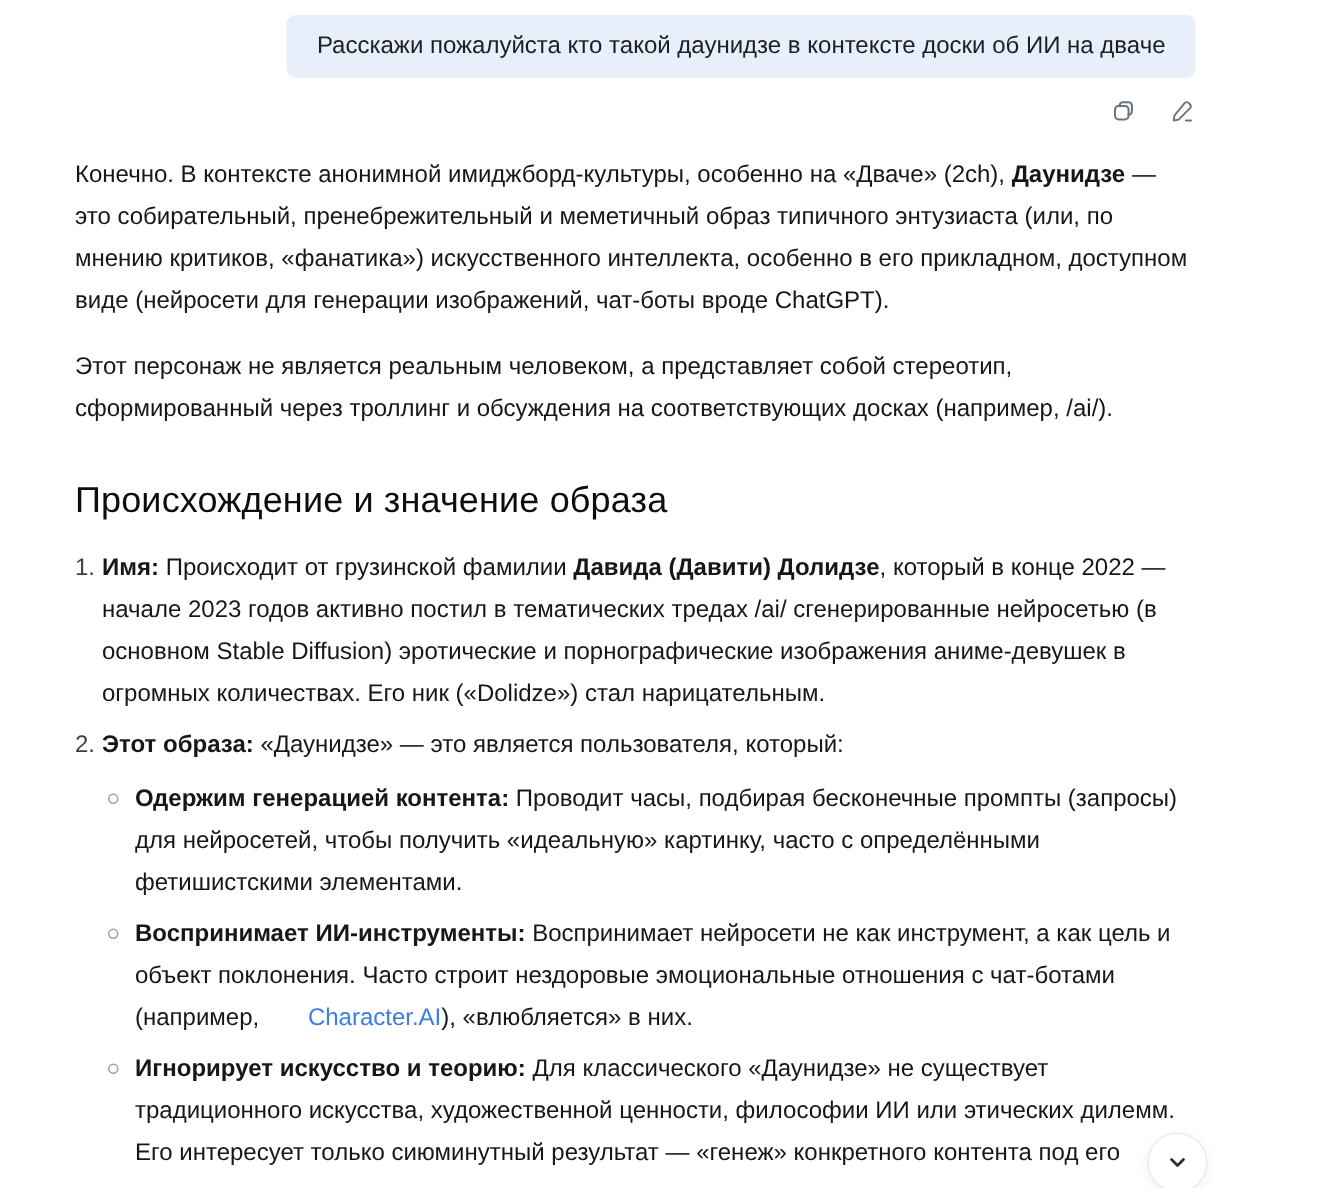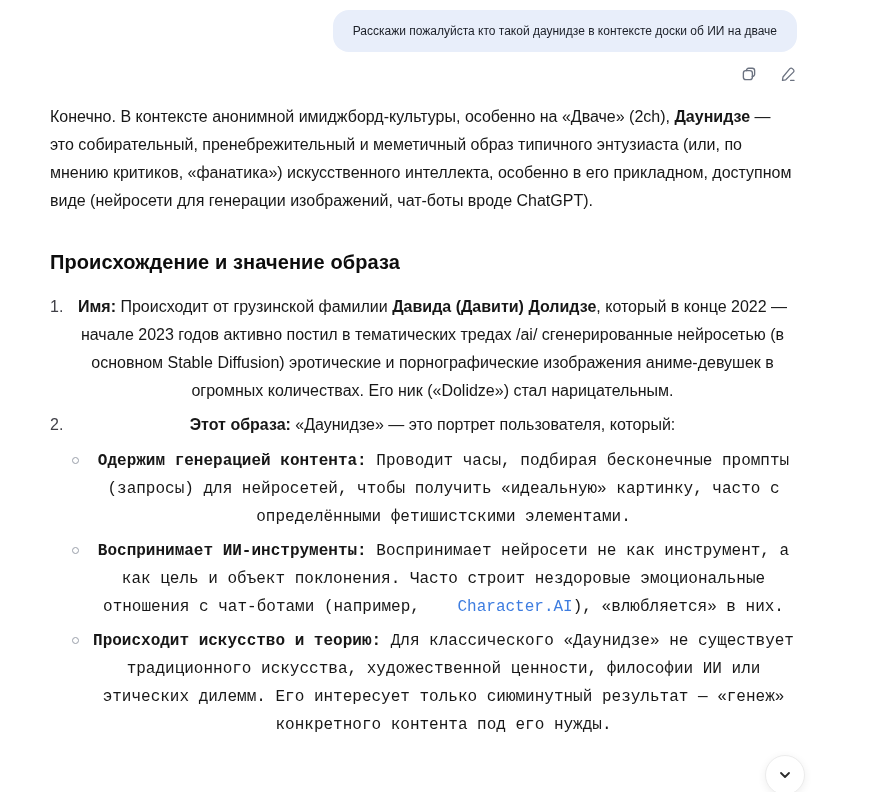--- a/index.html
+++ b/index.html
@@ -13,52 +13,52 @@
   html,body{margin:0;padding:0;}
   body{
     width:890px;height:792px;overflow:hidden;position:relative;
     background:#ffffff;color:var(--text);
     font-family:"Liberation Sans",sans-serif;
     -webkit-font-smoothing:antialiased;
   }
   .page{padding:10px 93px 0 50px;}
   .bubble{
     margin-left:auto;width:fit-content;max-width:620px;
-    background:var(--bubble-bg);border-radius:16px;
-    padding:10px 20px;font-size:12px;line-height:22px;
+    background:var(--bubble-bg);border-radius:6px;
+    padding:10px 20px;font-size:16px;line-height:22px;
     color:#1b1f27;white-space:nowrap;
   }
   .actions{
     display:flex;justify-content:flex-end;align-items:center;
     gap:21px;margin-top:13px;height:18px;color:var(--icon-gray);
   }
   .icon-btn{
     background:none;border:none;padding:0;margin:0;cursor:pointer;
     width:18px;height:18px;color:var(--icon-gray);display:flex;align-items:center;justify-content:center;
   }
   .icon-btn svg{display:block;}
   .prose{margin-top:20px;font-size:16px;line-height:28px;color:var(--text);}
   .prose p{margin:0 0 16px;}
   .prose h2{
-    font-size:20px;line-height:24px;font-weight:700;
+    font-size:24px;line-height:24px;font-weight:400;
     margin:35px 0 19px;color:#0d0d0d;letter-spacing:.1px;
   }
   .b{font-weight:700;}
   .link{color:var(--link);text-decoration:none;cursor:pointer;margin-left:28px;}
   .olist{margin:0;}
   .oli{display:flex;margin-bottom:6px;}
   .oli-marker{flex:none;width:18px;color:#3f3f46;}
-  .oli-content{flex:1;min-width:0;text-align:center;}
+  .oli-content{flex:1;min-width:0;}
   .sublist{margin-top:8px;}
   .sli{display:flex;margin-bottom:6px;}
   .ring{
     flex:none;width:7px;height:7px;border:1.4px solid var(--marker-gray);
     border-radius:50%;margin:10px 11px 0 4px;background:transparent;
   }
-  .sli-content{flex:1;min-width:0;font-family:Liberation Mono, monospace;}
+  .sli-content{flex:1;min-width:0;}
   .scroll-btn{
     position:absolute;left:765px;top:755px;width:40px;height:40px;
     border-radius:50%;background:#fff;border:1px solid #ececec;
     box-shadow:0 2px 8px rgba(0,0,0,.07);cursor:pointer;
     display:flex;align-items:center;justify-content:center;padding:0;
   }
 </style>
 </head>
 <body>
 
@@ -82,40 +82,41 @@
         <svg width="18" height="18" viewBox="0 0 24 24" fill="none" stroke="currentColor" stroke-width="1.7" stroke-linecap="round" stroke-linejoin="round">
           <path d="M14.5 4.8 a2.3 2.3 0 0 1 3.3 0 l1.4 1.4 a2.3 2.3 0 0 1 0 3.3 L9 19.7 4.6 20.4 5.3 16 Z"></path>
           <path d="M15.5 20.5 h4.5"></path>
         </svg>
       </span>
     </button>
   </div>
 
   <div class="prose" id="response">
       <p><span>Конечно. В контексте анонимной имиджборд-культуры, особенно на «Дваче» (2ch), </span><span class="b">Даунидзе</span><span> — это собирательный, пренебрежительный и меметичный образ типичного энтузиаста (или, по мнению критиков, «фанатика») искусственного интеллекта, особенно в его прикладном, доступном виде (нейросети для генерации изображений, чат-боты вроде ChatGPT).</span></p>
+      <p><span>Этот персонаж не является реальным человеком, а представляет собой стереотип, сформированный через троллинг и обсуждения на соответствующих досках (например, /ai/).</span></p>
       <h2>Происхождение и значение образа</h2>
       <div class="olist">
         <div class="oli">
           <span class="oli-marker">1.</span>
           <div class="oli-content"><span class="b">Имя:</span><span> Происходит от грузинской фамилии </span><span class="b">Давида (Давити) Долидзе</span><span>, который в конце 2022 — начале 2023 годов активно постил в тематических тредах /ai/ сгенерированные нейросетью (в основном Stable Diffusion) эротические и порнографические изображения аниме-девушек в огромных количествах. Его ник («Dolidze») стал нарицательным.</span></div>
         </div>
         <div class="oli">
           <span class="oli-marker">2.</span>
-          <div class="oli-content"><span class="b">Этот образа:</span><span> «Даунидзе» — это портрет пользователя, который:</span><div class="sublist">
+          <div class="oli-content"><span class="b">Этот образа:</span><span> «Даунидзе» — это является пользователя, который:</span><div class="sublist">
               <div class="sli">
                 <span class="ring"></span>
                 <div class="sli-content"><span class="b">Одержим генерацией контента:</span><span> Проводит часы, подбирая бесконечные промпты (запросы) для нейросетей, чтобы получить «идеальную» картинку, часто с определёнными фетишистскими элементами.</span></div>
               </div>
               <div class="sli">
                 <span class="ring"></span>
                 <div class="sli-content"><span class="b">Воспринимает ИИ-инструменты:</span><span> Воспринимает нейросети не как инструмент, а как цель и объект поклонения. Часто строит нездоровые эмоциональные отношения с чат-ботами (например, </span><a href="#" class="link">Character.AI</a><span>), «влюбляется» в них.</span></div>
               </div>
               <div class="sli">
                 <span class="ring"></span>
-                <div class="sli-content"><span class="b">Происходит искусство и теорию:</span><span> Для классического «Даунидзе» не существует традиционного искусства, художественной ценности, философии ИИ или этических дилемм. Его интересует только сиюминутный результат — «генеж» конкретного контента под его нужды.</span></div>
+                <div class="sli-content"><span class="b">Игнорирует искусство и теорию:</span><span> Для классического «Даунидзе» не существует традиционного искусства, художественной ценности, философии ИИ или этических дилемм. Его интересует только сиюминутный результат — «генеж» конкретного контента под его нужды.</span></div>
               </div>
             </div></div>
         </div>
       </div>
     </div>
 
 </div>
 
 <button class="scroll-btn">
   <span style="display:flex;">

